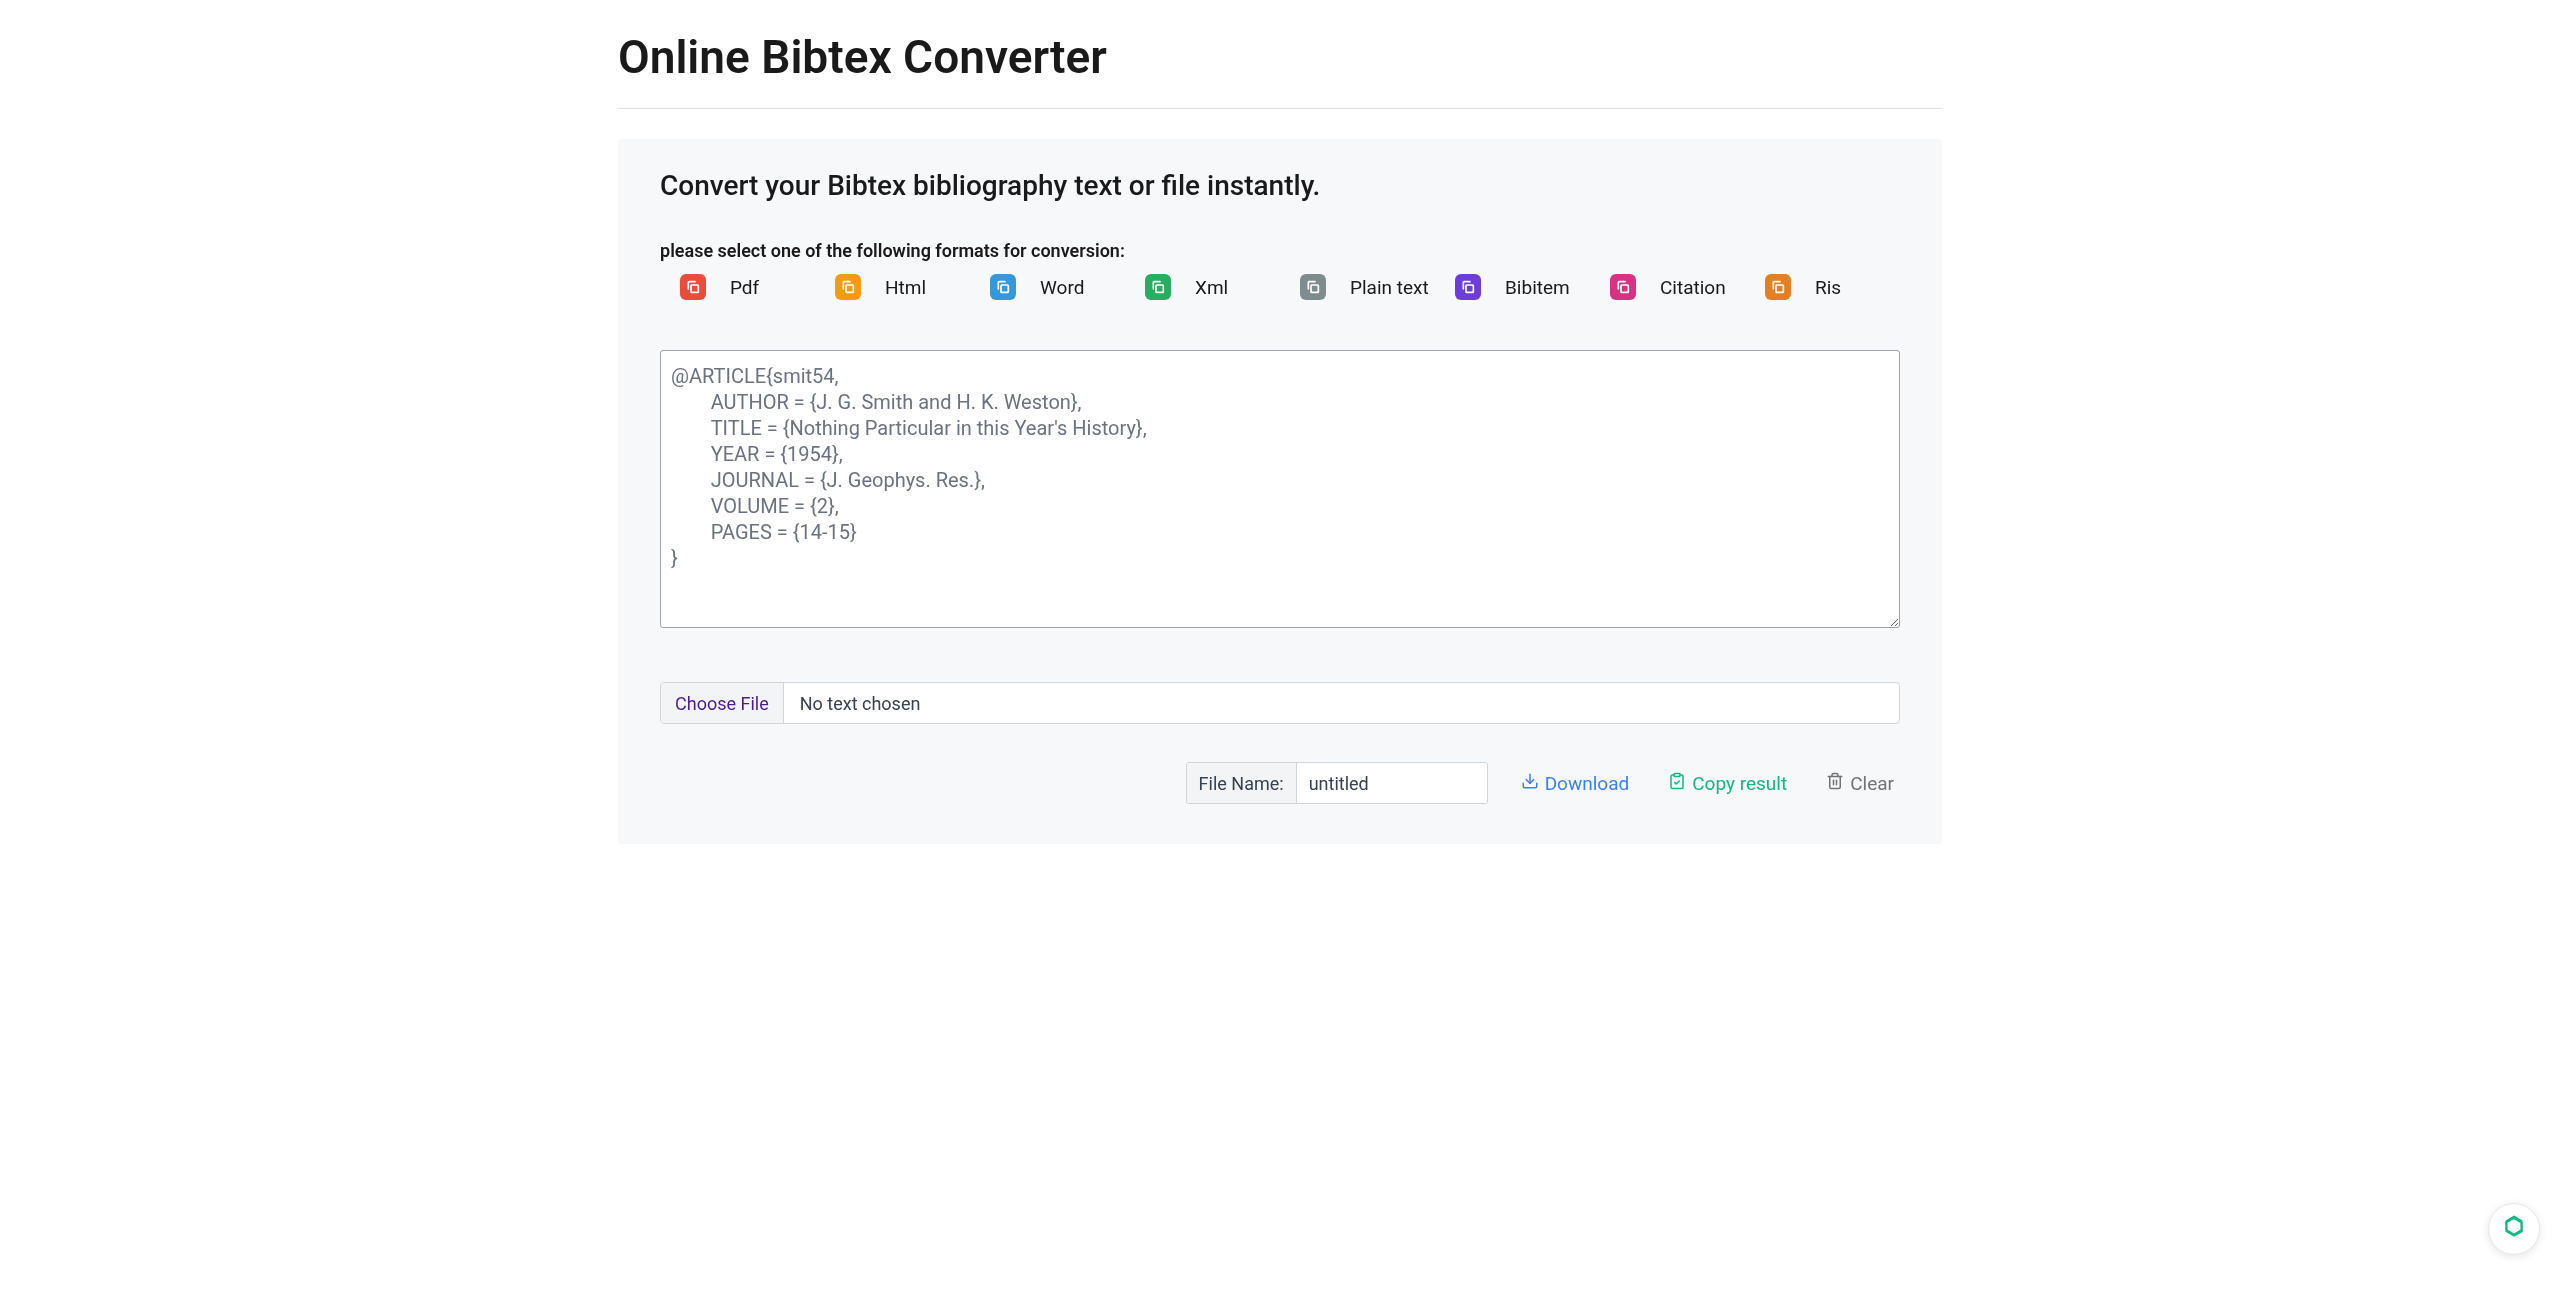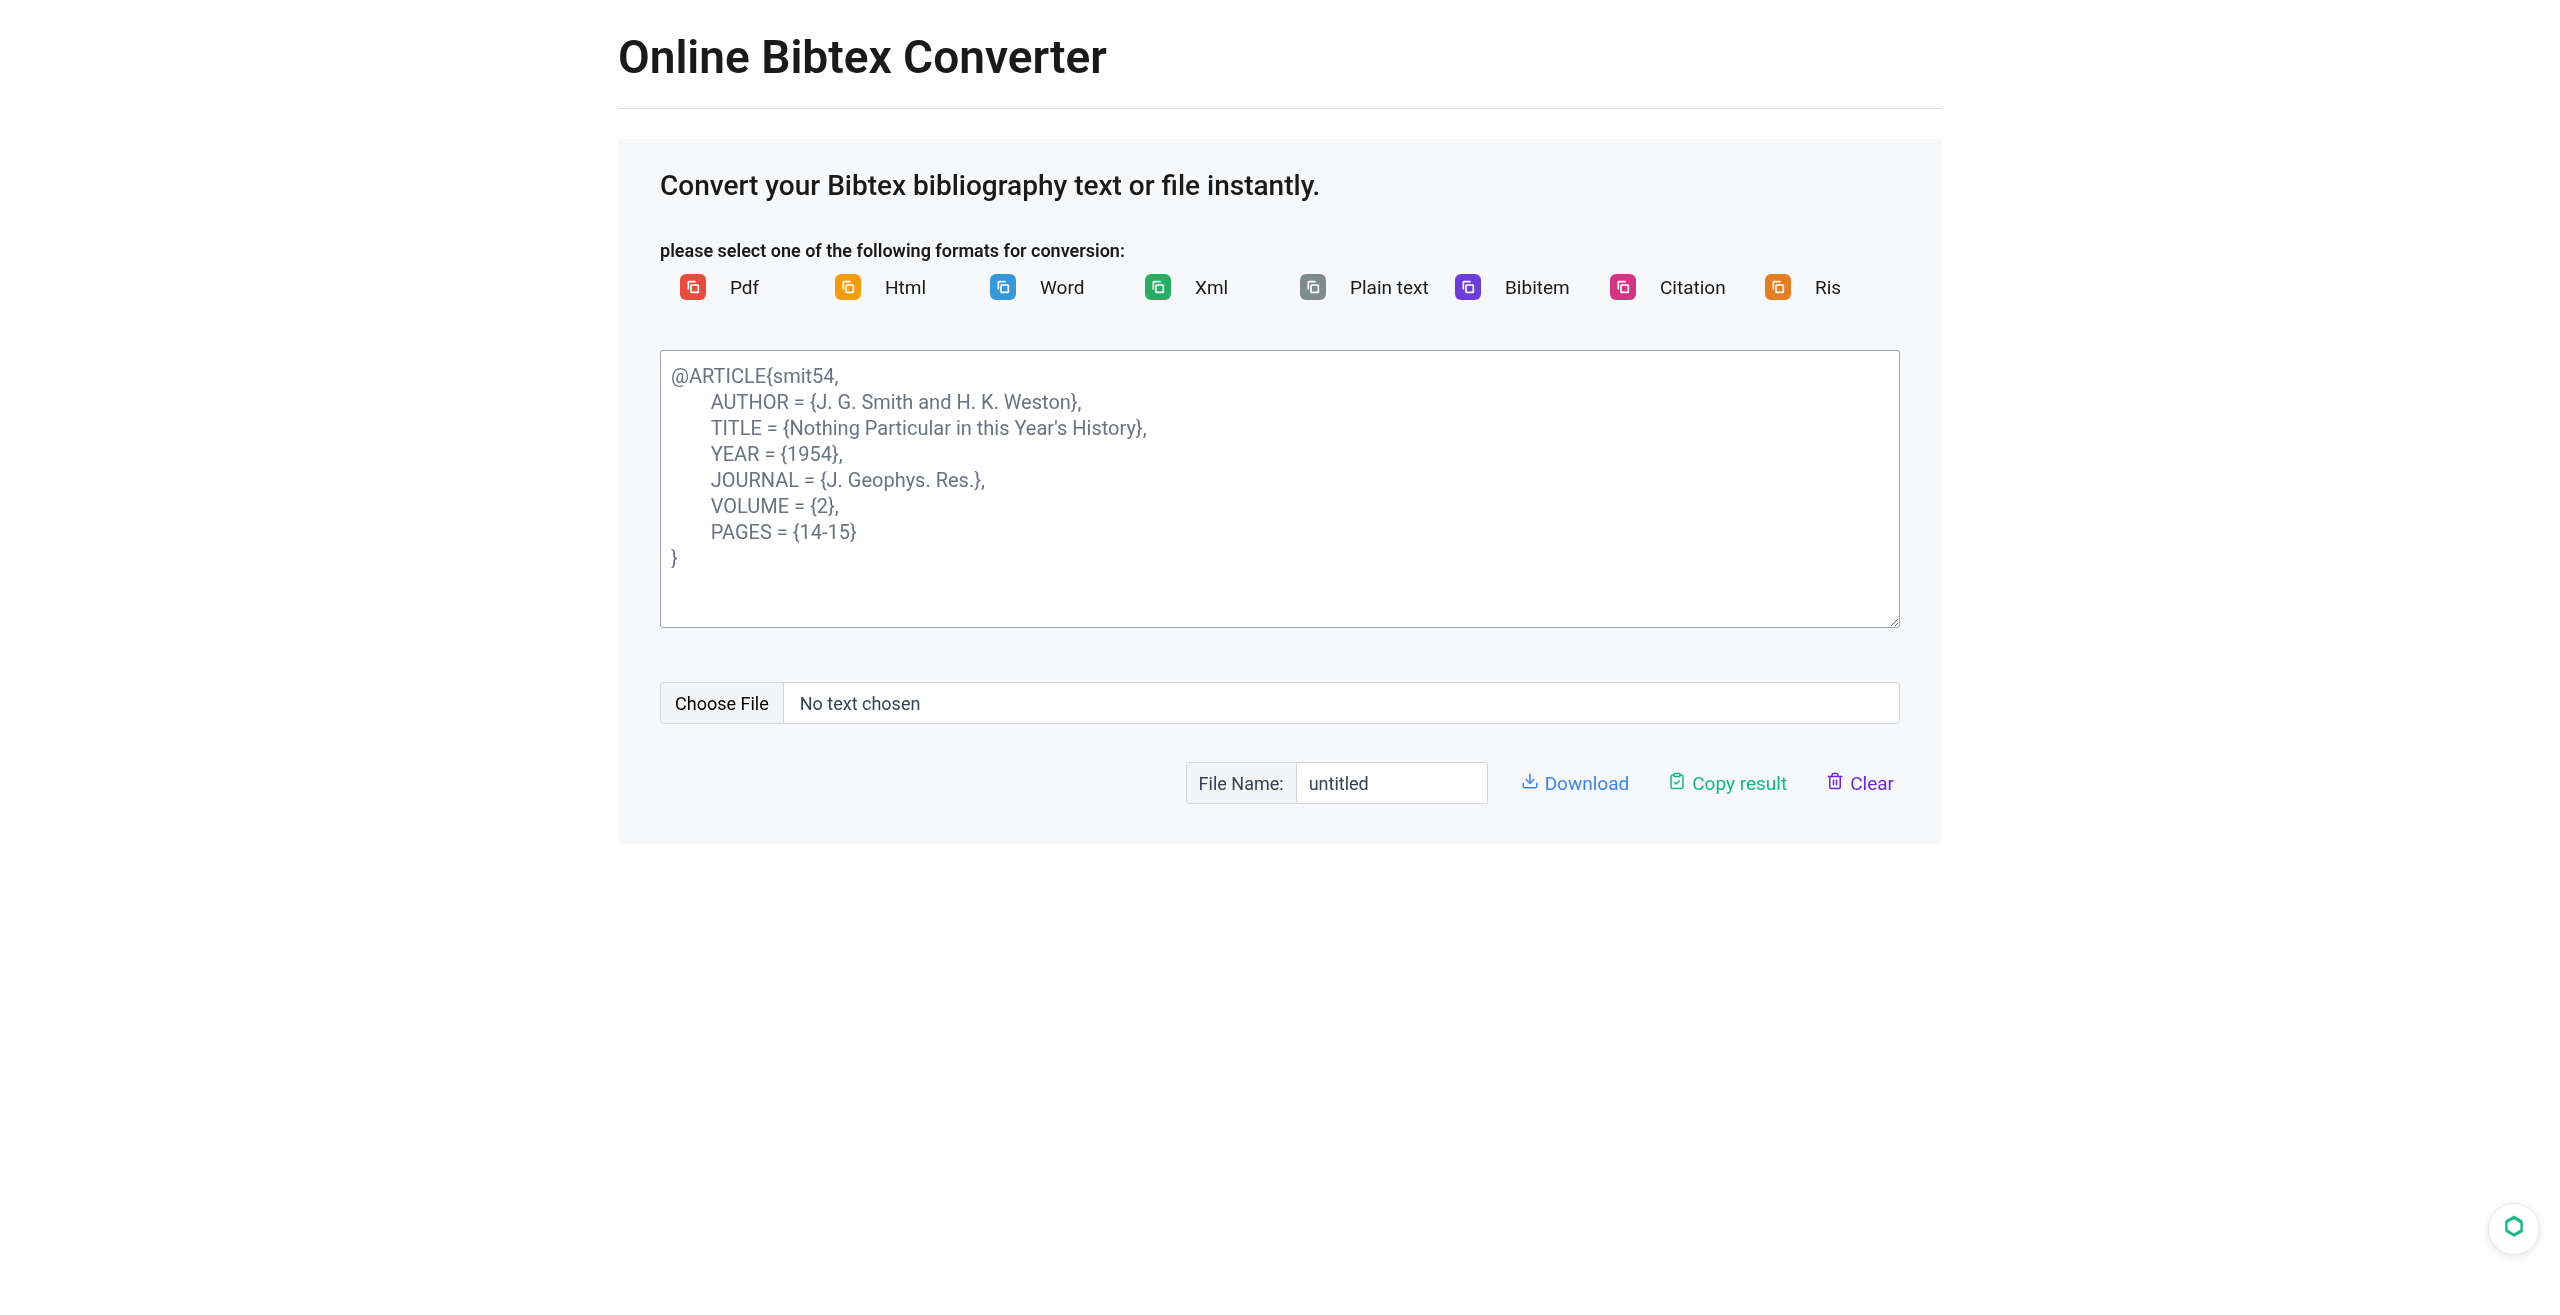--- a/index.html
+++ b/index.html
@@ -122,21 +122,21 @@
       overflow: hidden;
       height: 42px;
     }
     
     .choose-file-btn {
       padding: 8px 14px;
       background: #f3f4f6;
       border: none;
       border-right: 1px solid #d1d5db;
       font-size: 18px;
-      color: #000000;
+      color: #4c1d95;
       cursor: pointer;
       font-family: inherit;
     }
     
     .file-chosen-text {
       padding: 8px 16px;
       font-size: 18px;
       color: #374151;
       display: flex;
       align-items: center;
@@ -190,21 +190,21 @@
       font-family: inherit;
     }
     
     .action-btn svg {
       width: 18px;
       height: 18px;
     }
     
     .btn-download { color: #3b82f6; }
     .btn-copy { color: #10b981; }
-    .btn-clear { color: #6d28d9; }
+    .btn-clear { color: #737373; }
     
     .floating-widget {
       position: fixed;
       right: 20px;
       bottom: 60px;
       width: 52px;
       height: 52px;
       background: #ffffff;
       border: 1px solid #e5e7eb;
       border-radius: 50%;

